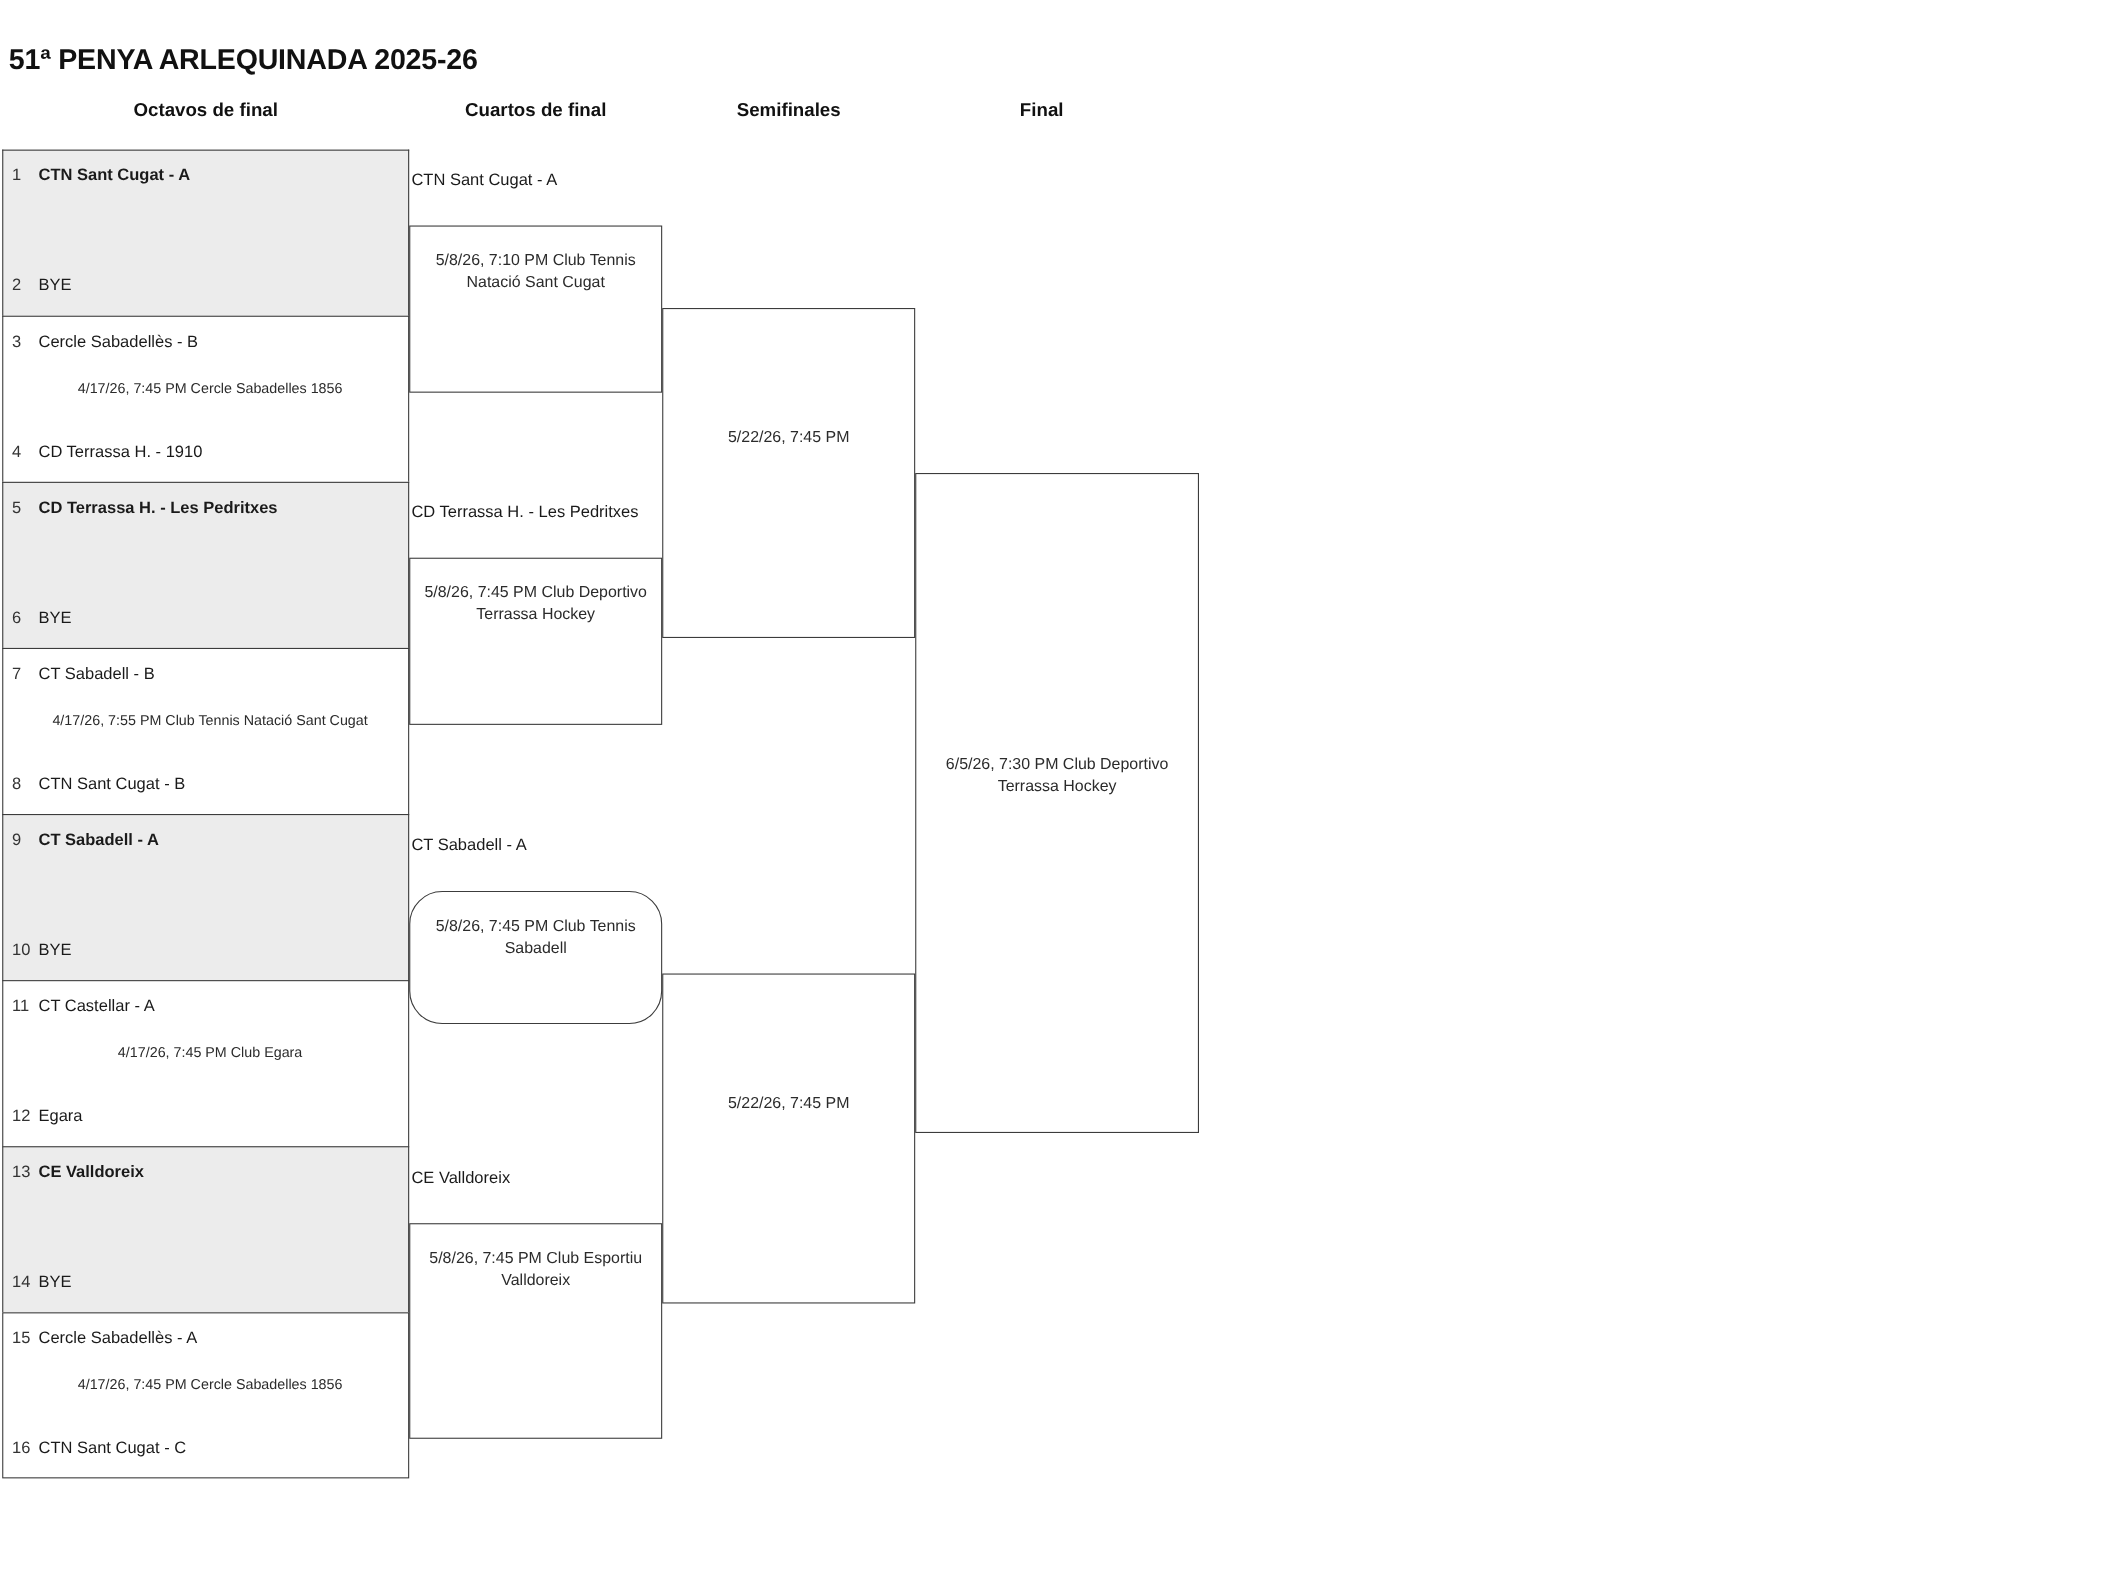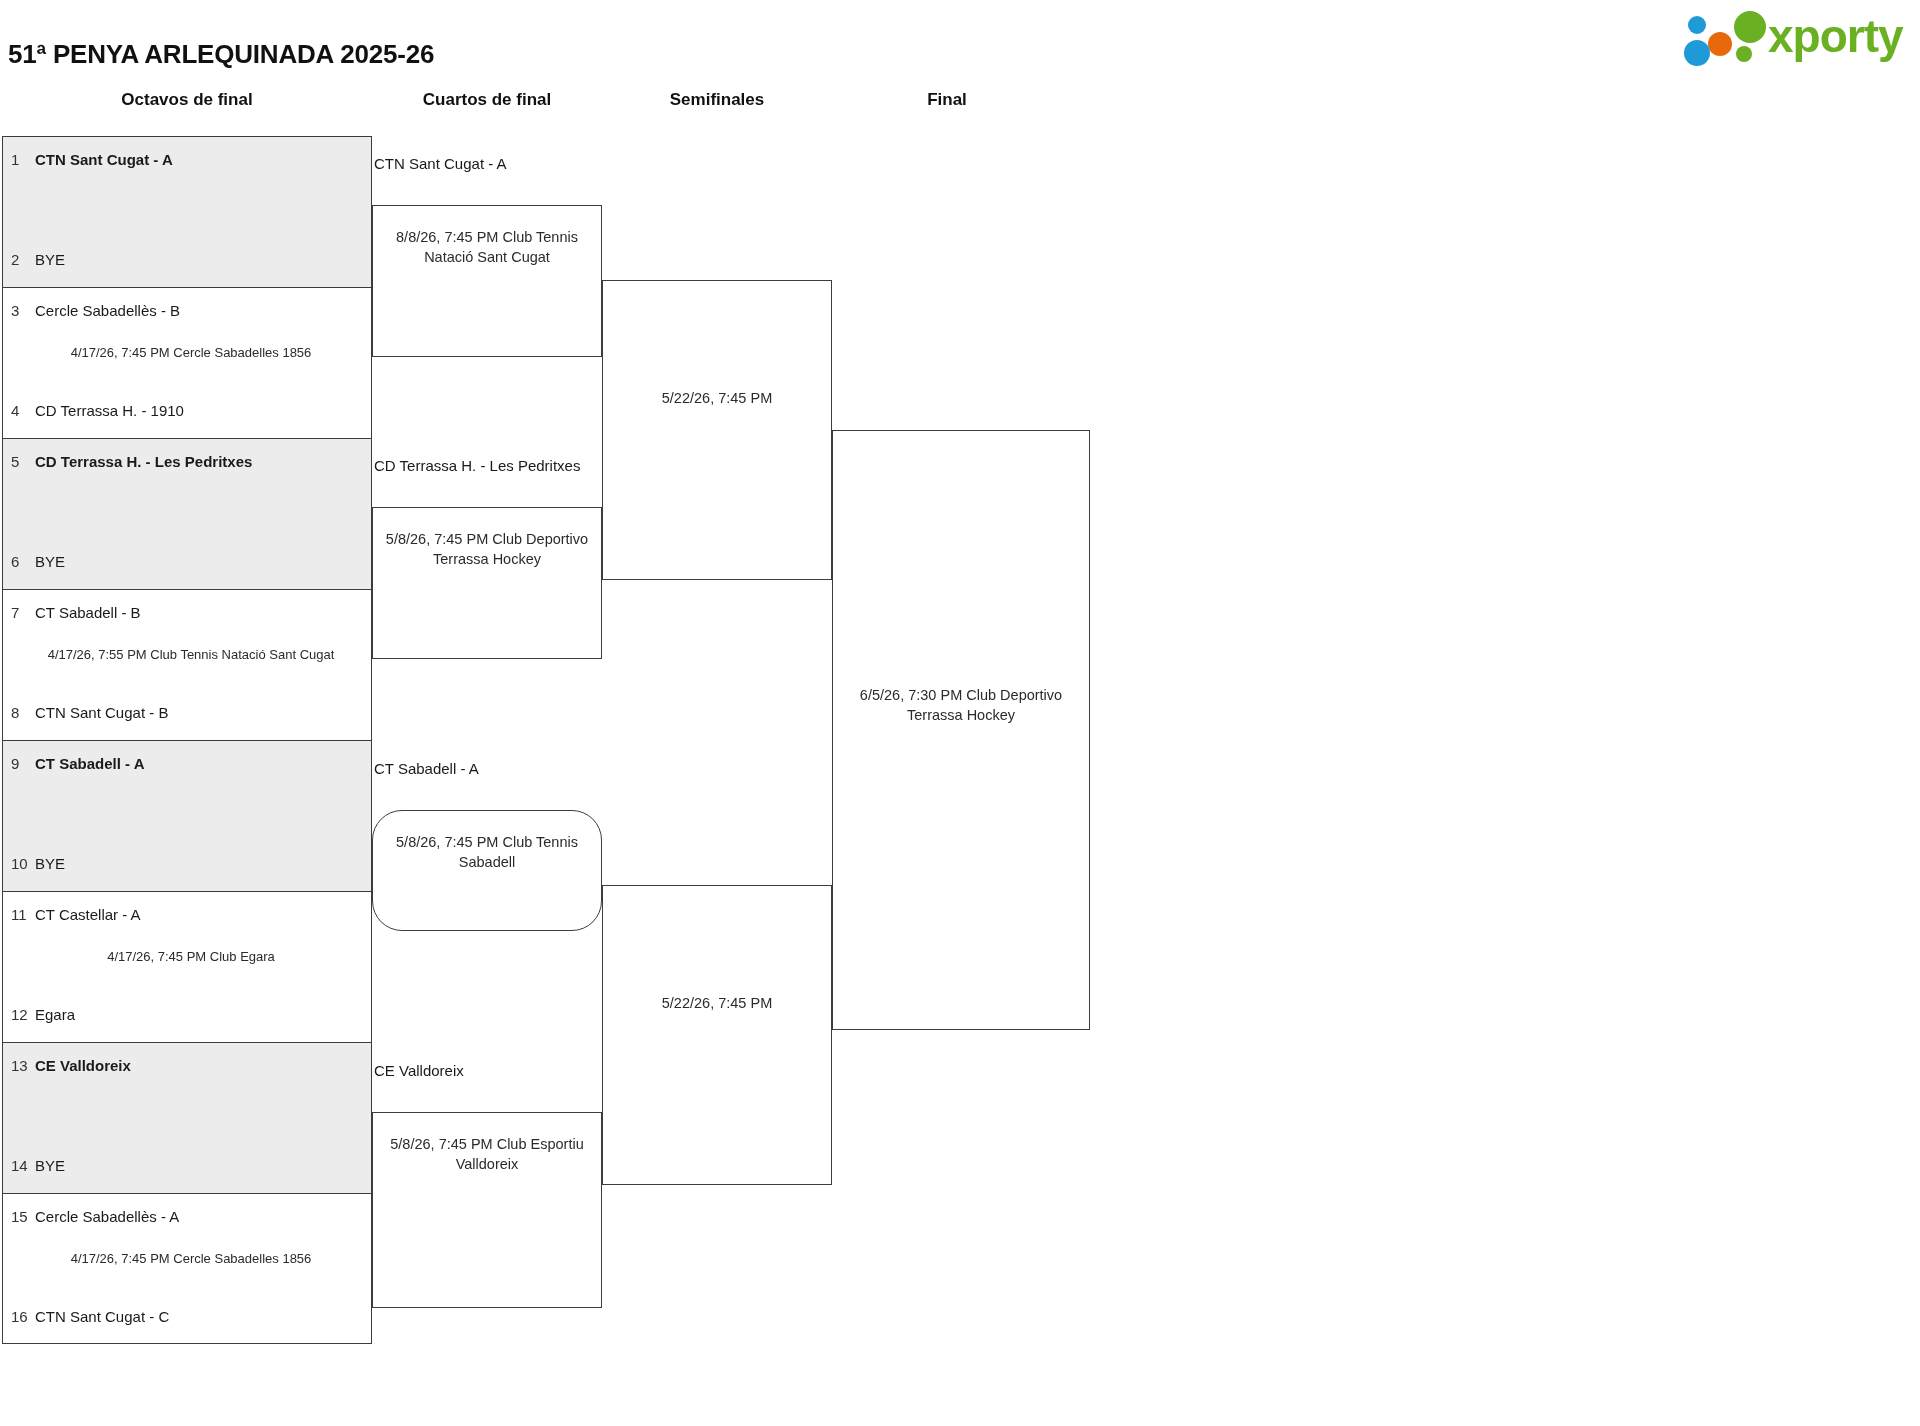--- a/index.html
+++ b/index.html
@@ -79,28 +79,20 @@
 </style>
 </head>
 <body>
 
 <div id="page">
 
   <div class="title-block">
     <div>51ª PENYA ARLEQUINADA 2025-26</div>
   </div>
 
-  <div class="logo">
-    <div class="dot" style="left:6px;  top:10px; width:18px; height:18px; background:#1e9ad6;"></div>
-    <div class="dot" style="left:26px; top:26px; width:24px; height:24px; background:#e8690b;"></div>
-    <div class="dot" style="left:52px; top:5px;  width:32px; height:32px; background:#6ab023;"></div>
-    <div class="dot" style="left:2px;  top:34px; width:26px; height:26px; background:#1e9ad6;"></div>
-    <div class="dot" style="left:54px; top:40px; width:16px; height:16px; background:#6ab023;"></div>
-    <div class="logo-word">xporty</div>
-  </div>
 
   <div class="round-head" style="left:2px;   width:370px;">Octavos de final</div>
   <div class="round-head" style="left:372px; width:230px;">Cuartos de final</div>
   <div class="round-head" style="left:602px; width:230px;">Semifinales</div>
   <div class="round-head" style="left:832px; width:230px;">Final</div>
 
   <div class="r1-col">
 
     <div class="r1-pair bye">
       <span class="seed top">1</span>
@@ -163,21 +155,21 @@
       <span class="team top">Cercle Sabadellès - A</span>
       <span class="r1-info">4/17/26, 7:45 PM Cercle Sabadelles 1856</span>
       <span class="seed bot">16</span>
       <span class="team bot">CTN Sant Cugat - C</span>
     </div>
 
   </div>
 
   <div class="adv-label" style="left:374px; top:155px;">CTN Sant Cugat - A</div>
   <div class="box" style="left:372px; top:205px; width:230px; height:152px;">
-    <div class="box-label" style="left:8px; right:8px; top:22px;">8/8/26, 7:45 PM Club Tennis Natació Sant Cugat</div>
+    <div class="box-label" style="left:8px; right:8px; top:22px;">5/8/26, 7:10 PM Club Tennis Natació Sant Cugat</div>
   </div>
 
   <div class="adv-label" style="left:374px; top:457px;">CD Terrassa H. - Les Pedritxes</div>
   <div class="box" style="left:372px; top:507px; width:230px; height:152px;">
     <div class="box-label" style="left:8px; right:8px; top:22px;">5/8/26, 7:45 PM Club Deportivo Terrassa Hockey</div>
   </div>
 
   <div class="adv-label" style="left:374px; top:760px;">CT Sabadell - A</div>
   <div class="box" style="left:372px; top:810px; width:230px; height:121px;border-radius:30px;">
     <div class="box-label" style="left:8px; right:8px; top:22px;">5/8/26, 7:45 PM Club Tennis Sabadell</div>

